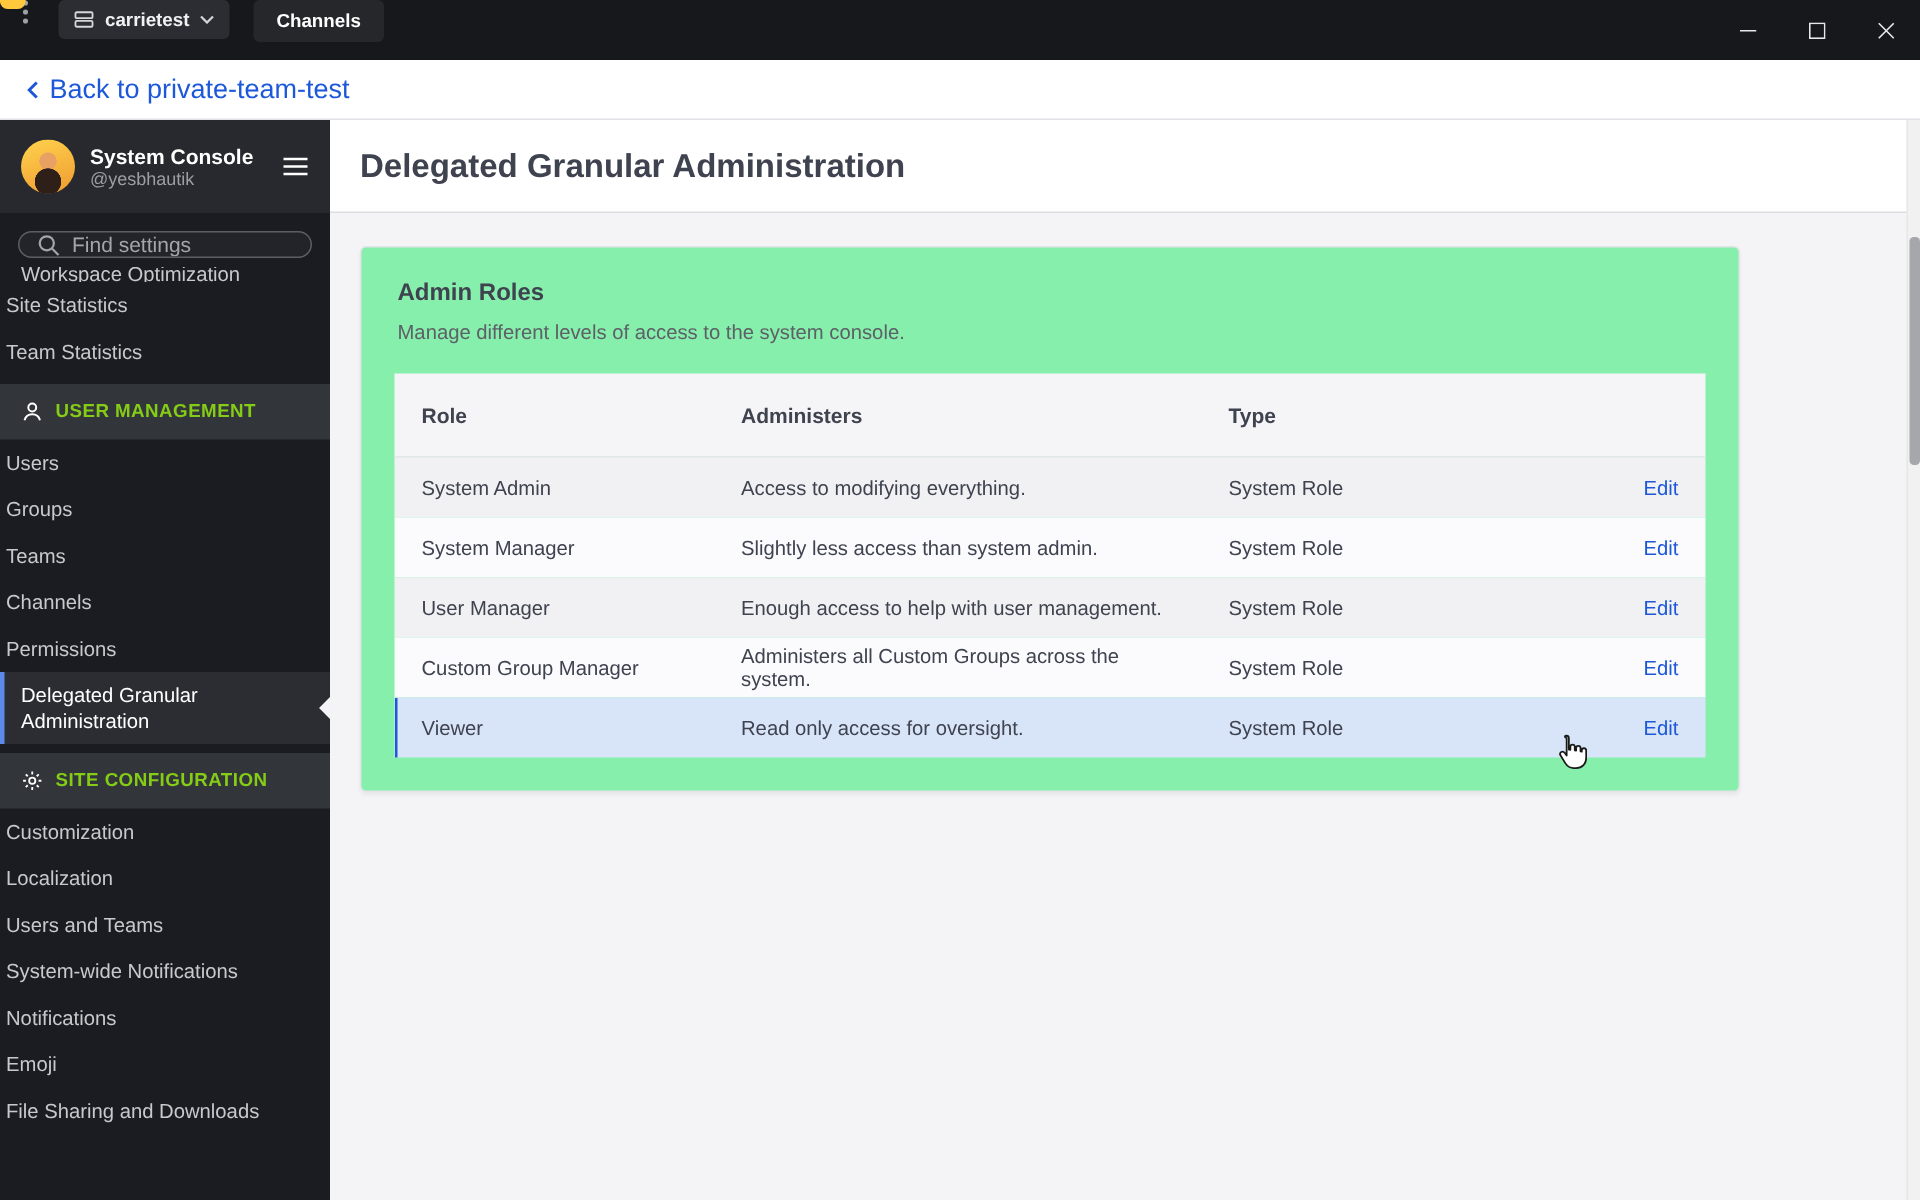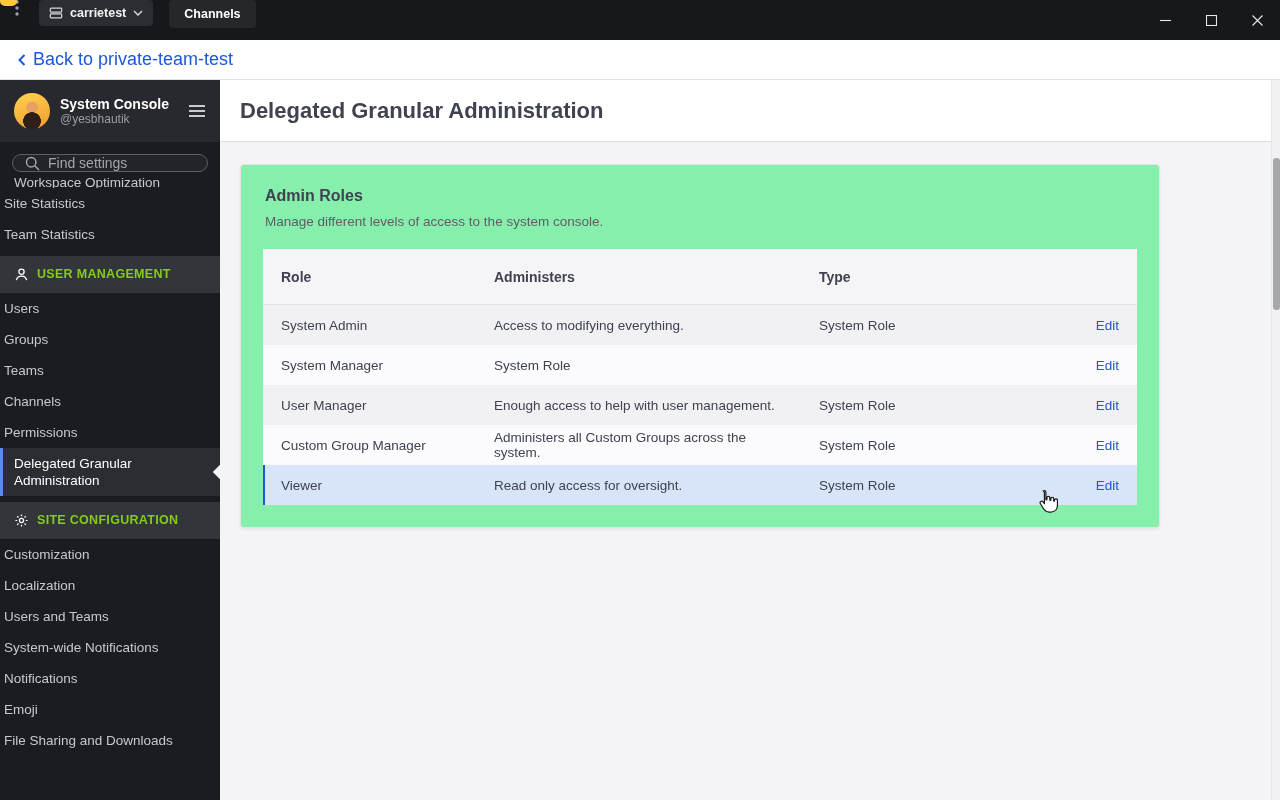--- a/index.html
+++ b/index.html
@@ -305,20 +305,21 @@
               <div class="trow">
                 <div class="cell c-role">System Admin</div>
                 <div class="cell c-desc">Access to modifying everything.</div>
                 <div class="cell c-type">System Role</div>
                 <div class="cell c-action">
                   <a class="edit-link">Edit</a>
                 </div>
               </div>
               <div class="trow">
                 <div class="cell c-role">System Manager</div>
+                <div class="cell c-desc">Slightly less access than system admin.</div>
                 <div class="cell c-type">System Role</div>
                 <div class="cell c-action">
                   <a class="edit-link">Edit</a>
                 </div>
               </div>
               <div class="trow">
                 <div class="cell c-role">User Manager</div>
                 <div class="cell c-desc">Enough access to help with user management.</div>
                 <div class="cell c-type">System Role</div>
                 <div class="cell c-action">

